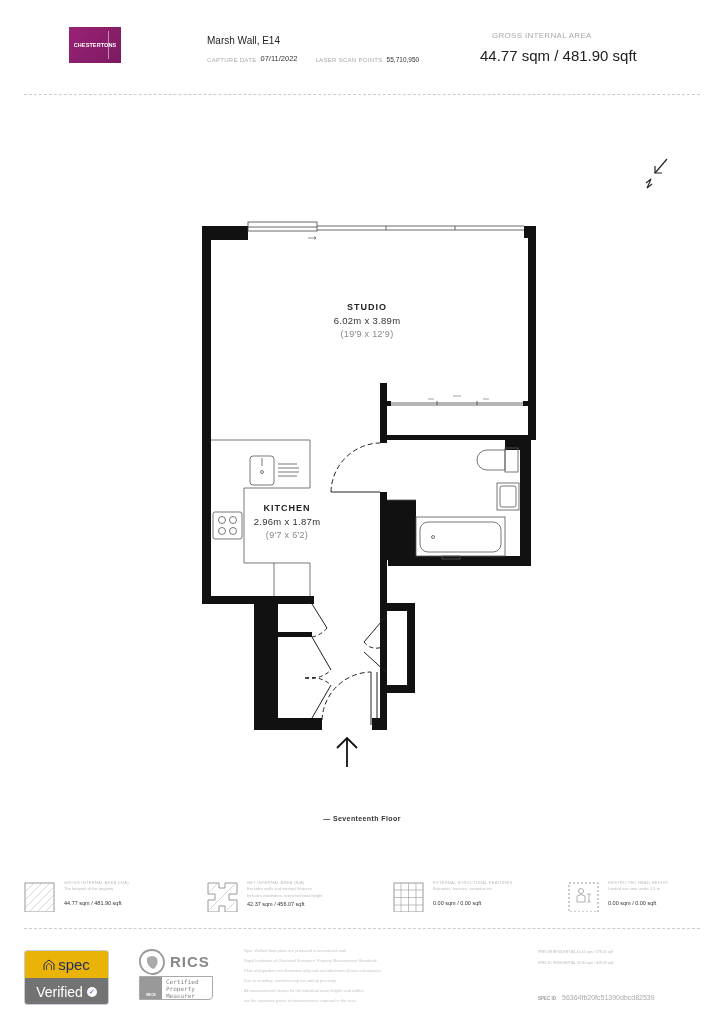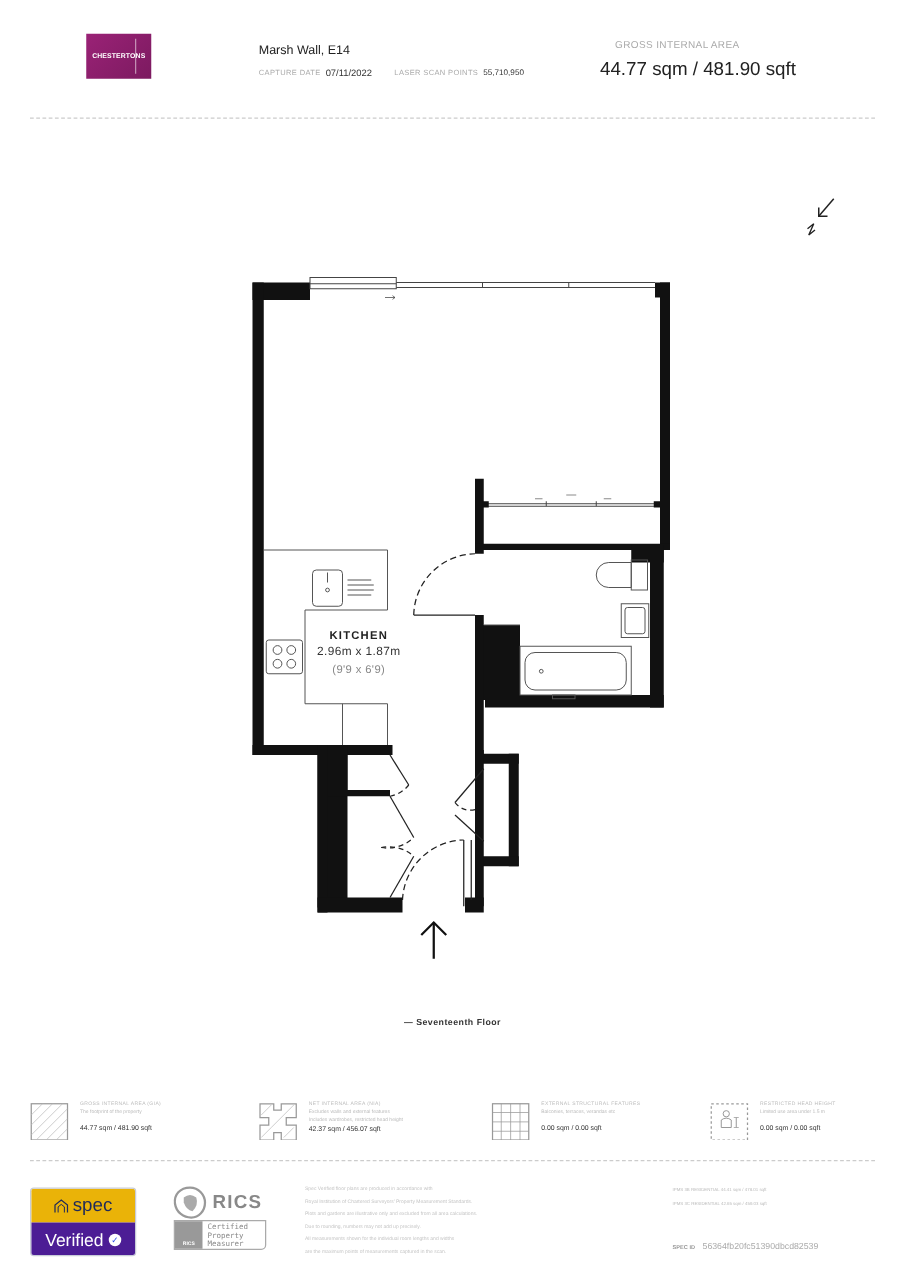--- a/index.html
+++ b/index.html
@@ -5,21 +5,21 @@
     * { margin: 0; padding: 0; box-sizing: border-box; }
     html, body { width: 724px; height: 1024px; background: #ffffff; overflow: hidden; }
     body { font-family: "Liberation Sans", "DejaVu Sans", sans-serif; color: #222; position: relative; }
 
     .header { position: absolute; left: 0; top: 0; width: 724px; height: 95px; }
     .logo { position: absolute; left: 69px; top: 27px; width: 52px; height: 36px; background: #8d1d6c;
             background: linear-gradient(135deg, #9a2276 0%, #7c1a60 100%); display: flex; align-items: center; justify-content: center; }
     .logo span { color: #fff; font-size: 5.5px; font-weight: bold; letter-spacing: 0.1px; }
     .logo .bar { position: absolute; left: 39px; top: 4px; width: 0.5px; height: 28px; background: rgba(255,255,255,0.5); }
     .address { position: absolute; left: 207px; top: 35px; font-size: 10px; color: #222; text-align: right; }
-    .meta { position: absolute; left: 207px; top: 54px; font-size: 6px; color: #aaa; display: flex; align-items: center; gap: 4px; letter-spacing: 0.3px; }
+    .meta { position: absolute; left: 207px; top: 54px; font-size: 6px; color: #aaa; display: flex; align-items: flex-end; gap: 4px; letter-spacing: 0.3px; }
     .meta .val { font-size: 7.5px; color: #333; letter-spacing: 0; margin-right: 14px; }
     .meta .val.small { font-size: 6.5px; }
     .gia-label { position: absolute; left: 492px; top: 31px; font-size: 8px; color: #aaa; letter-spacing: 0.3px; }
     .gia-value { position: absolute; left: 480px; top: 47px; font-size: 15px; color: #222; }
     .dash-line { position: absolute; left: 24px; width: 676px; height: 0; border-top: 1px dashed #ccc; }
 
     .plan { position: absolute; left: 0; top: 100px; width: 724px; height: 720px; }
     .floor-label { position: absolute; left: 0; width: 724px; top: 815px; text-align: center; font-size: 7px; font-weight: bold; color: #333; letter-spacing: 0.4px; }
     .room-label { position: absolute; text-align: center; }
     .room-name { font-size: 9px; font-weight: bold; letter-spacing: 1px; color: #222; }
@@ -30,21 +30,21 @@
     .legend-item { position: absolute; top: 0; display: flex; }
     .legend-icon { width: 32px; height: 32px; margin-right: 8px; }
     .legend-text { font-size: 4px; color: #bbb; line-height: 7px; }
     .legend-title { font-size: 4px; color: #bbb; letter-spacing: 0.3px; }
     .legend-val { font-size: 5.5px; color: #333; margin-top: 8px; }
 
     .footer { position: absolute; top: 940px; left: 0; width: 724px; height: 84px; }
     .spec-badge { position: absolute; left: 24px; top: 10px; width: 85px; height: 55px; border: 1px solid #c8ccd8; border-radius: 3px; overflow: hidden; }
     .spec-top { height: 27px; background: #eab308; display: flex; align-items: center; justify-content: center; gap: 3px; }
     .spec-top .word { font-size: 15px; color: #1f2a5a; }
-    .spec-bottom { height: 28px; background: #4c1d95; display: flex; align-items: center; justify-content: center; gap: 4px; }
+    .spec-bottom { height: 28px; background: #737373; display: flex; align-items: center; justify-content: center; gap: 4px; }
     .spec-bottom .word { font-size: 14px; color: #fff; }
     .check { width: 10px; height: 10px; border-radius: 50%; background: #fff; color: #2b4de8; font-size: 7px; display: flex; align-items: center; justify-content: center; font-weight: bold; }
     .rics { position: absolute; left: 137px; top: 6px; width: 80px; height: 62px; }
     .rics-word { position: absolute; left: 33px; top: 7px; font-size: 15px; font-weight: bold; color: #888; letter-spacing: 1px; }
     .rics-cert { position: absolute; left: 2px; top: 30px; width: 74px; height: 24px; border: 1px solid #aaa; border-radius: 0 0 4px 0; display: flex; }
     .rics-cert .box { width: 22px; height: 22px; background: #999; color: #fff; font-size: 4px; display: flex; align-items: flex-end; justify-content: center; padding-bottom: 2px; font-weight: bold; }
     .rics-cert .txt { font-size: 6px; color: #888; line-height: 7px; padding: 1px 4px; font-family: "DejaVu Sans Mono", monospace; }
     .disclaimer { position: absolute; left: 244px; top: 6px; width: 200px; font-size: 4px; color: #c5c5c5; line-height: 10px; }
     .ipms { position: absolute; left: 538px; top: 7px; font-size: 3.5px; color: #bbb; line-height: 10.5px; }
     .spec-id { position: absolute; left: 538px; top: 54px; display: flex; align-items: baseline; gap: 6px; }
@@ -199,24 +199,29 @@
       <line x1="377" y1="672" x2="377" y2="720"></line>
       <path d="M322,720 A50,50 0 0 1 371,672" stroke-dasharray="5,3"></path>
     </g>
 
     <g stroke="#111" stroke-width="1.8" fill="none">
       <line x1="347" y1="738" x2="347" y2="767"></line>
       <polyline points="337,748 347,738 357,748"></polyline>
     </g>
   </svg>
 
+  <div class="room-label" style="left:297px;top:202px;width:140px;">
+    <div class="room-name">STUDIO</div>
+    <div class="room-dim">6.02m x 3.89m</div>
+    <div class="room-imp">(19'9 x 12'9)</div>
+  </div>
   <div class="room-label" style="left:227px;top:403px;width:120px;text-align:center;">
     <div class="room-name">KITCHEN</div>
     <div class="room-dim">2.96m x 1.87m</div>
-    <div class="room-imp">(9'9 x 6'9)</div>
+    <div class="room-imp">(9'7 x 6'2)</div>
   </div>
 </div>
 
 <div class="floor-label">— Seventeenth Floor</div>
 
 <div class="legend">
   <div class="legend-item" style="left:24px;">
     <svg class="legend-icon" viewBox="0 0 32 32">
       <rect x="1" y="3" width="29" height="29" fill="none" stroke="#999" stroke-width="1"></rect>
       <g stroke="#bbb" stroke-width="0.6">

